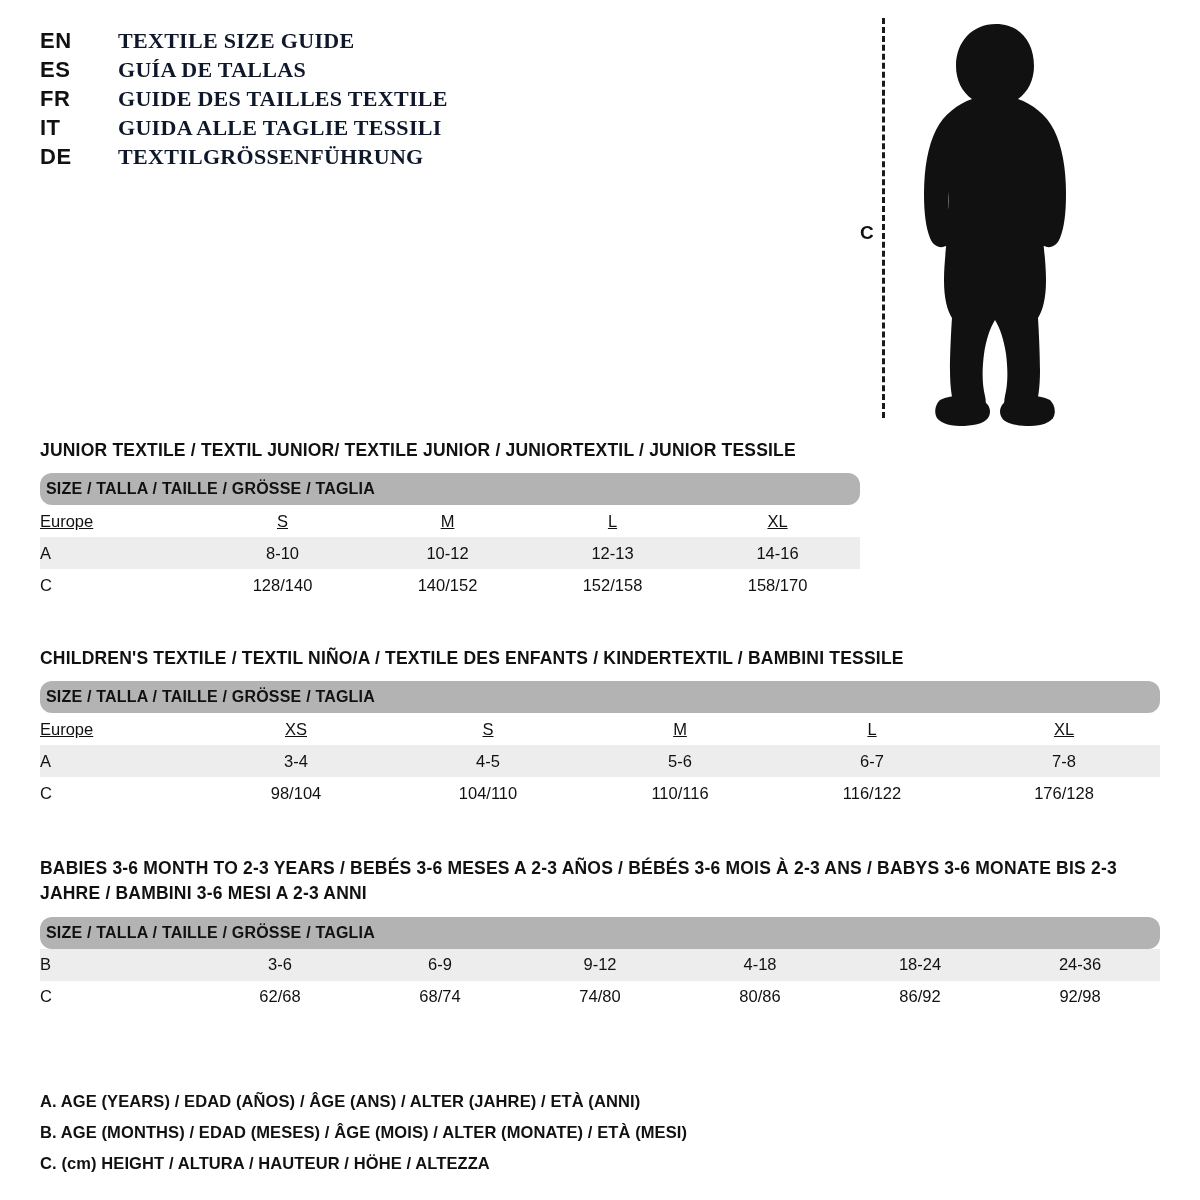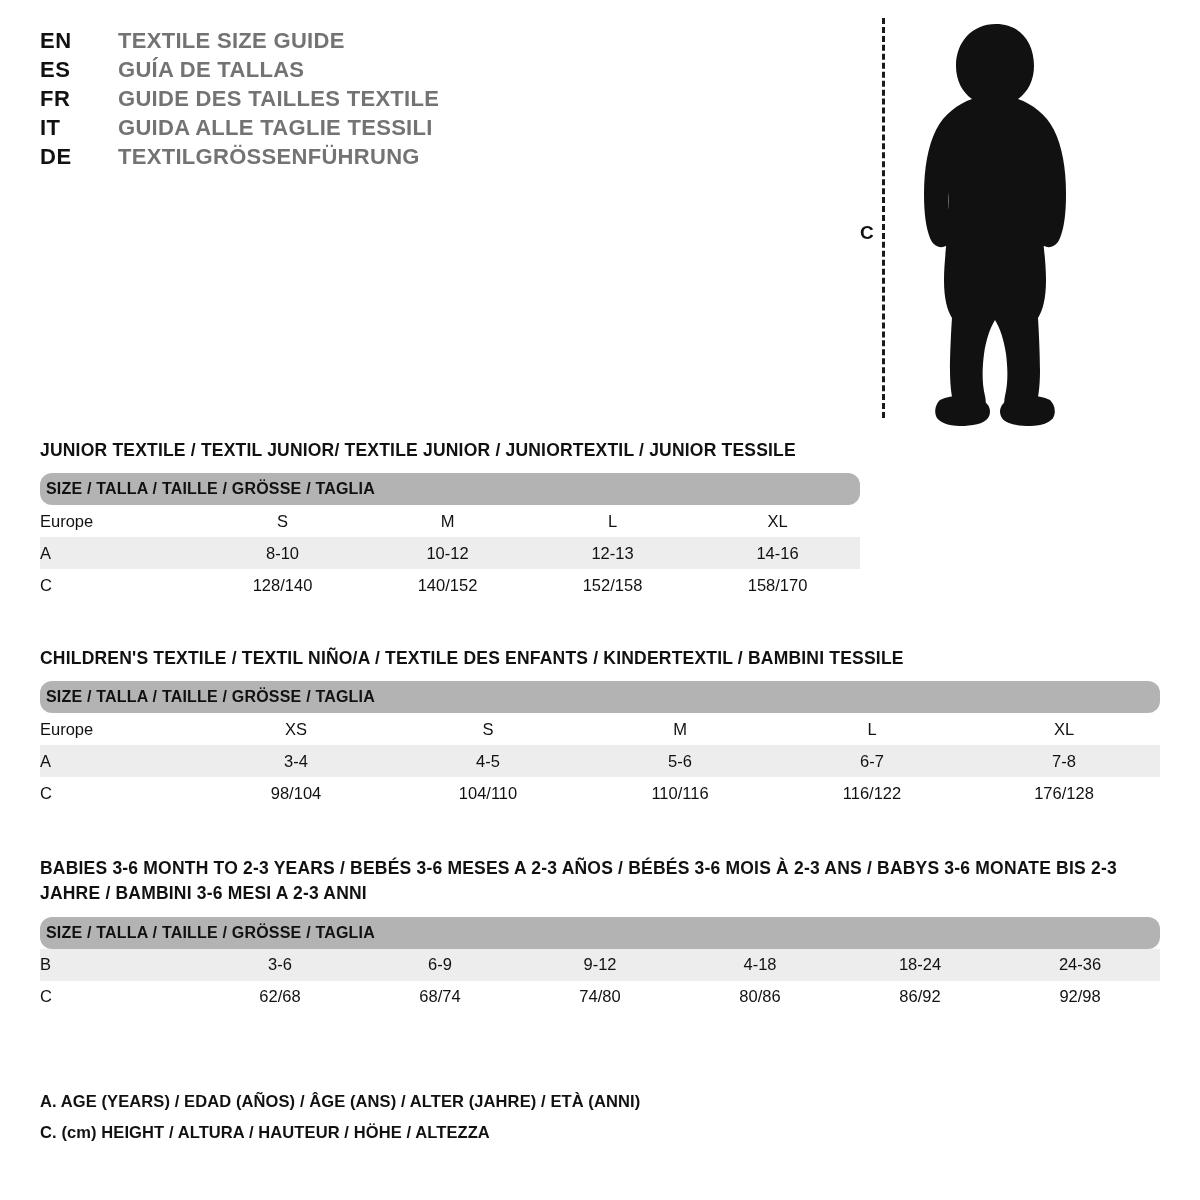--- a/index.html
+++ b/index.html
@@ -32,22 +32,23 @@
     width: 78px;
     font-size: 22px;
     font-weight: 700;
     letter-spacing: 0.5px;
     color: #111;
   }
   .lang-title {
     font-size: 22px;
     font-weight: 700;
     letter-spacing: 0.3px;
-    color: #737373;
+    color: #0f172a;
     text-transform: uppercase;
+    font-family: Liberation Serif, serif;
   }
 
   
   .figure-area {
     position: absolute;
     right: 60px;
     top: 10px;
     width: 280px;
     height: 420px;
   }
@@ -102,21 +103,21 @@
     height: 22px;
   }
   tr.band td {
     background: #b3b3b3;
     font-weight: 700;
     font-size: 16px;
     letter-spacing: 0.2px;
     padding-left: 6px;
     border-radius: 12px;
   }
-  tr.light td { background: #ffffff; }
+  tr.light td { background: #ffffff; text-decoration: underline; }
   tr.shade td { background: #ededed; }
   tr.plain td { background: #ffffff; }
   td.label-col {
     padding-left: 6px;
     text-align: left;
   }
   td.val { text-align: center; }
 
   
   .footnotes {
@@ -321,14 +322,15 @@
         <td class="val">80/86</td>
         <td class="val">86/92</td>
         <td class="val">92/98</td>
       </tr>
     </tbody>
   </table>
 </div>
 
 <div class="footnotes" style="top:1068px;margin-top:24px;">
   <div class="footnote">A. AGE (YEARS) / EDAD (AÑOS) / ÂGE (ANS) / ALTER (JAHRE) / ETÀ (ANNI)</div>
+  <div class="footnote">B. AGE (MONTHS) / EDAD (MESES) / ÂGE (MOIS) / ALTER (MONATE) / ETÀ (MESI)</div>
   <div class="footnote mixed">C. (cm) HEIGHT / ALTURA / HAUTEUR / HÖHE / ALTEZZA</div>
 </div>
 
 </body></html>

